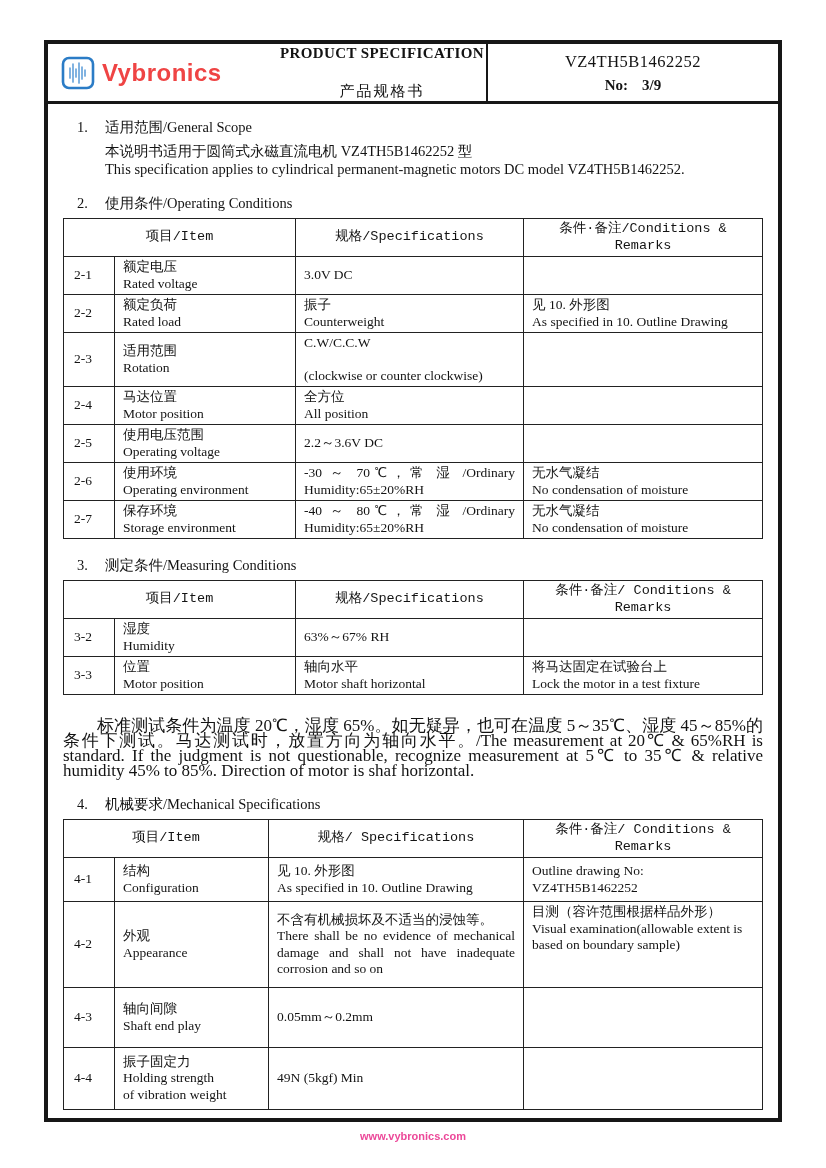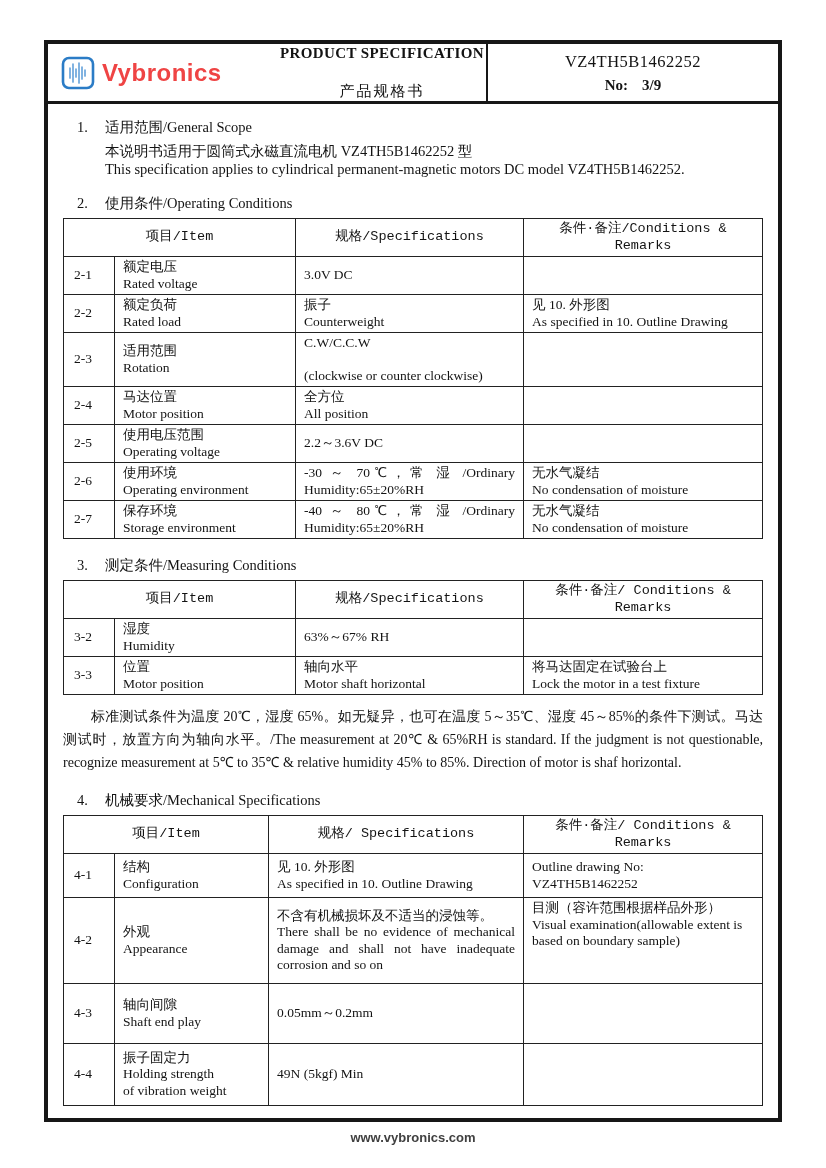--- a/index.html
+++ b/index.html
@@ -45,27 +45,27 @@
   td.c-id { padding-left:10px; }
   .cell-line { min-height:0; }
   .jlast { text-align:justify; text-align-last:justify; }
   .just { text-align:justify; }
   #table4 tr.r1 { height:44px; }
   #table4 tr.r2 { height:86px; }
   #table4 tr.r3 { height:60px; }
   #table4 tr.r4 { height:62px; }
   
   .note {
-    margin:10px 0 0 0; font-size:14px; line-height:23px;
+    margin:23px 0 0 0; font-size:17px; line-height:15px;
     text-align:justify; text-indent:2em;
   }
   
   .footer {
     position:absolute; left:0; top:1130px; width:826px; text-align:center;
-    font-family:"Liberation Sans", sans-serif; font-weight:bold; font-size:13px; color:#404040;
+    font-family:"Liberation Sans", sans-serif; font-weight:bold; font-size:11px; color:#ec4899;
   }
 </style>
 </head>
 <body>
 
 <div class="page">
 
   <div class="page-header">
     <div class="brand">
       <span class="logo-box">

